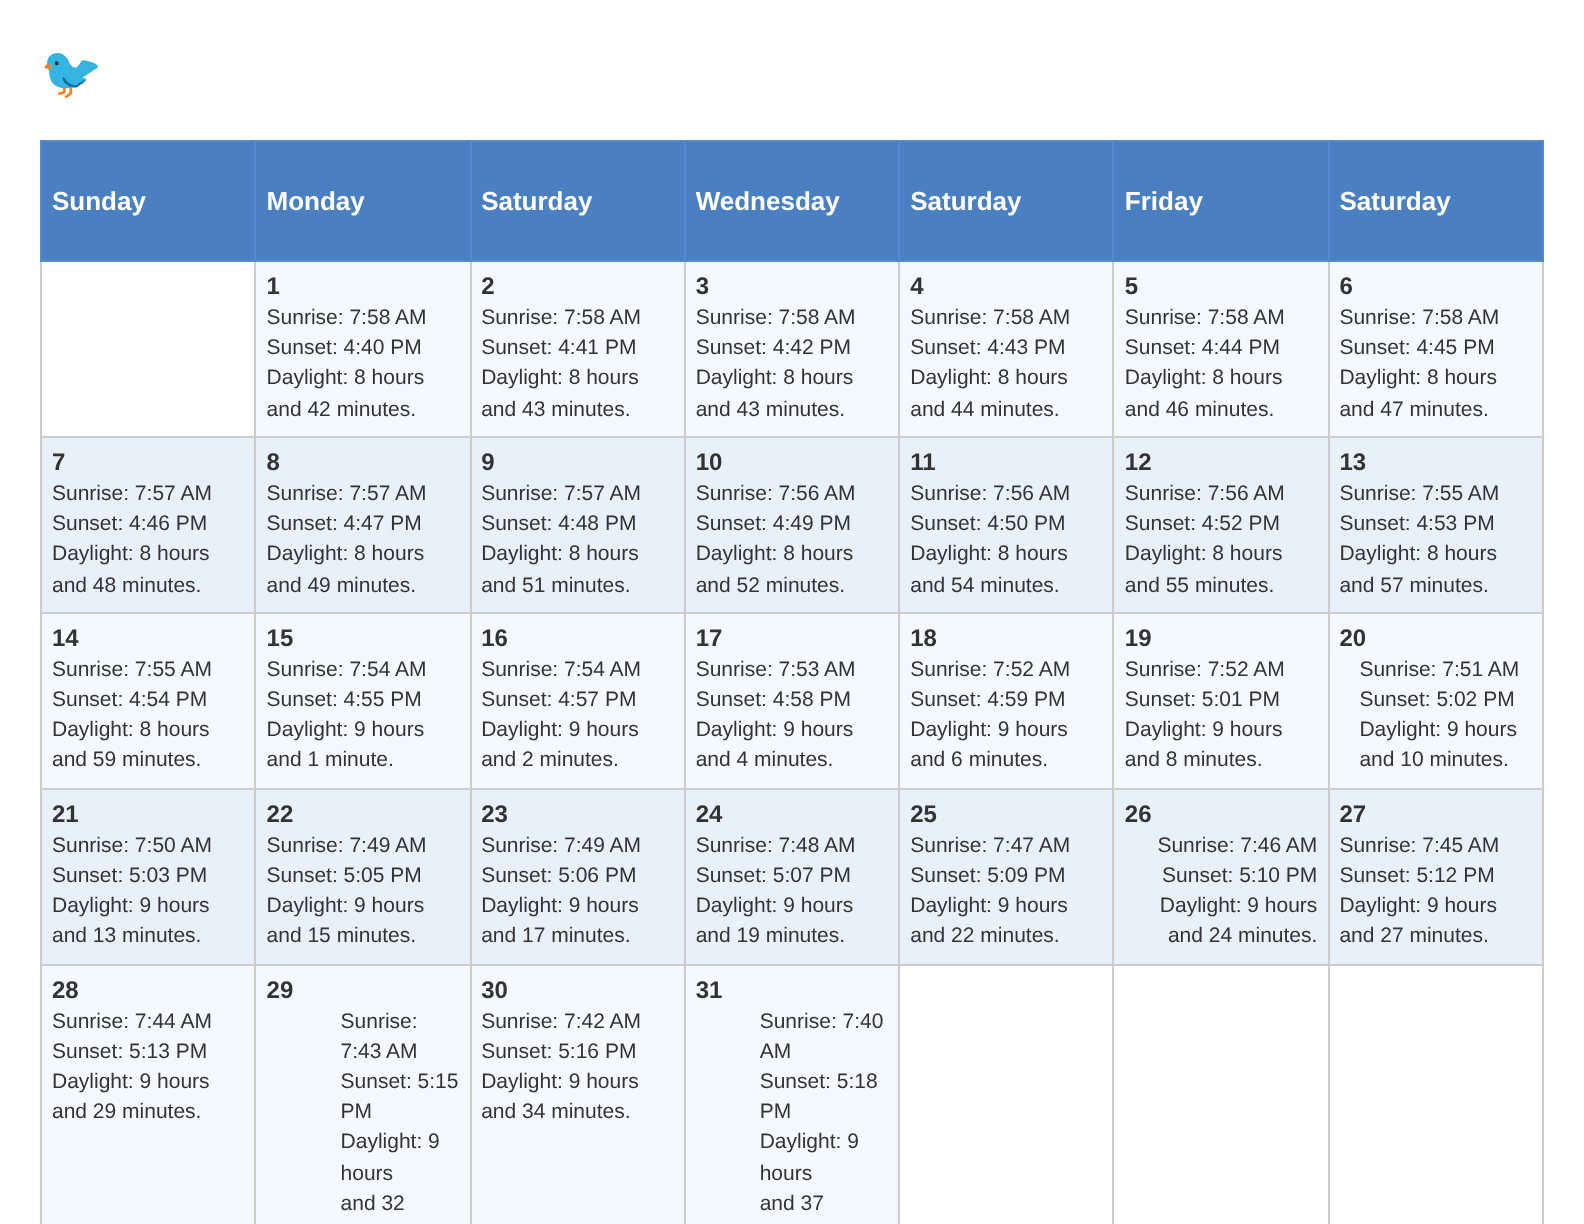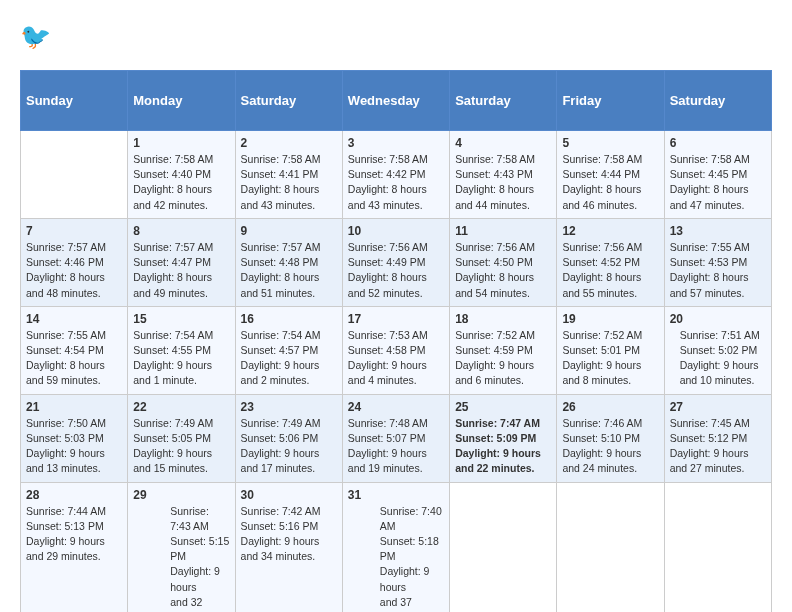--- a/index.html
+++ b/index.html
@@ -295,28 +295,28 @@
         </td>
         <td>
           <span class="day-num">24</span>
           <div class="day-info" style="white-space: pre-line;">Sunrise: 7:48 AM
 Sunset: 5:07 PM
 Daylight: 9 hours
 and 19 minutes.</div>
         </td>
         <td>
           <span class="day-num">25</span>
-          <div class="day-info" style="white-space: pre-line; font-weight: bold;">Sunrise: 7:47 AM
+          <div class="day-info" style="white-space: pre-line;">Sunrise: 7:47 AM
 Sunset: 5:09 PM
 Daylight: 9 hours
 and 22 minutes.</div>
         </td>
         <td>
           <span class="day-num">26</span>
-          <div class="day-info" style="white-space: pre-line;">Sunrise: 7:46 AM
+          <div class="day-info" style="white-space: pre-line; text-align: right;">Sunrise: 7:46 AM
 Sunset: 5:10 PM
 Daylight: 9 hours
 and 24 minutes.</div>
         </td>
         <td>
           <span class="day-num">27</span>
           <div class="day-info" style="white-space: pre-line;">Sunrise: 7:45 AM
 Sunset: 5:12 PM
 Daylight: 9 hours
 and 27 minutes.</div>

